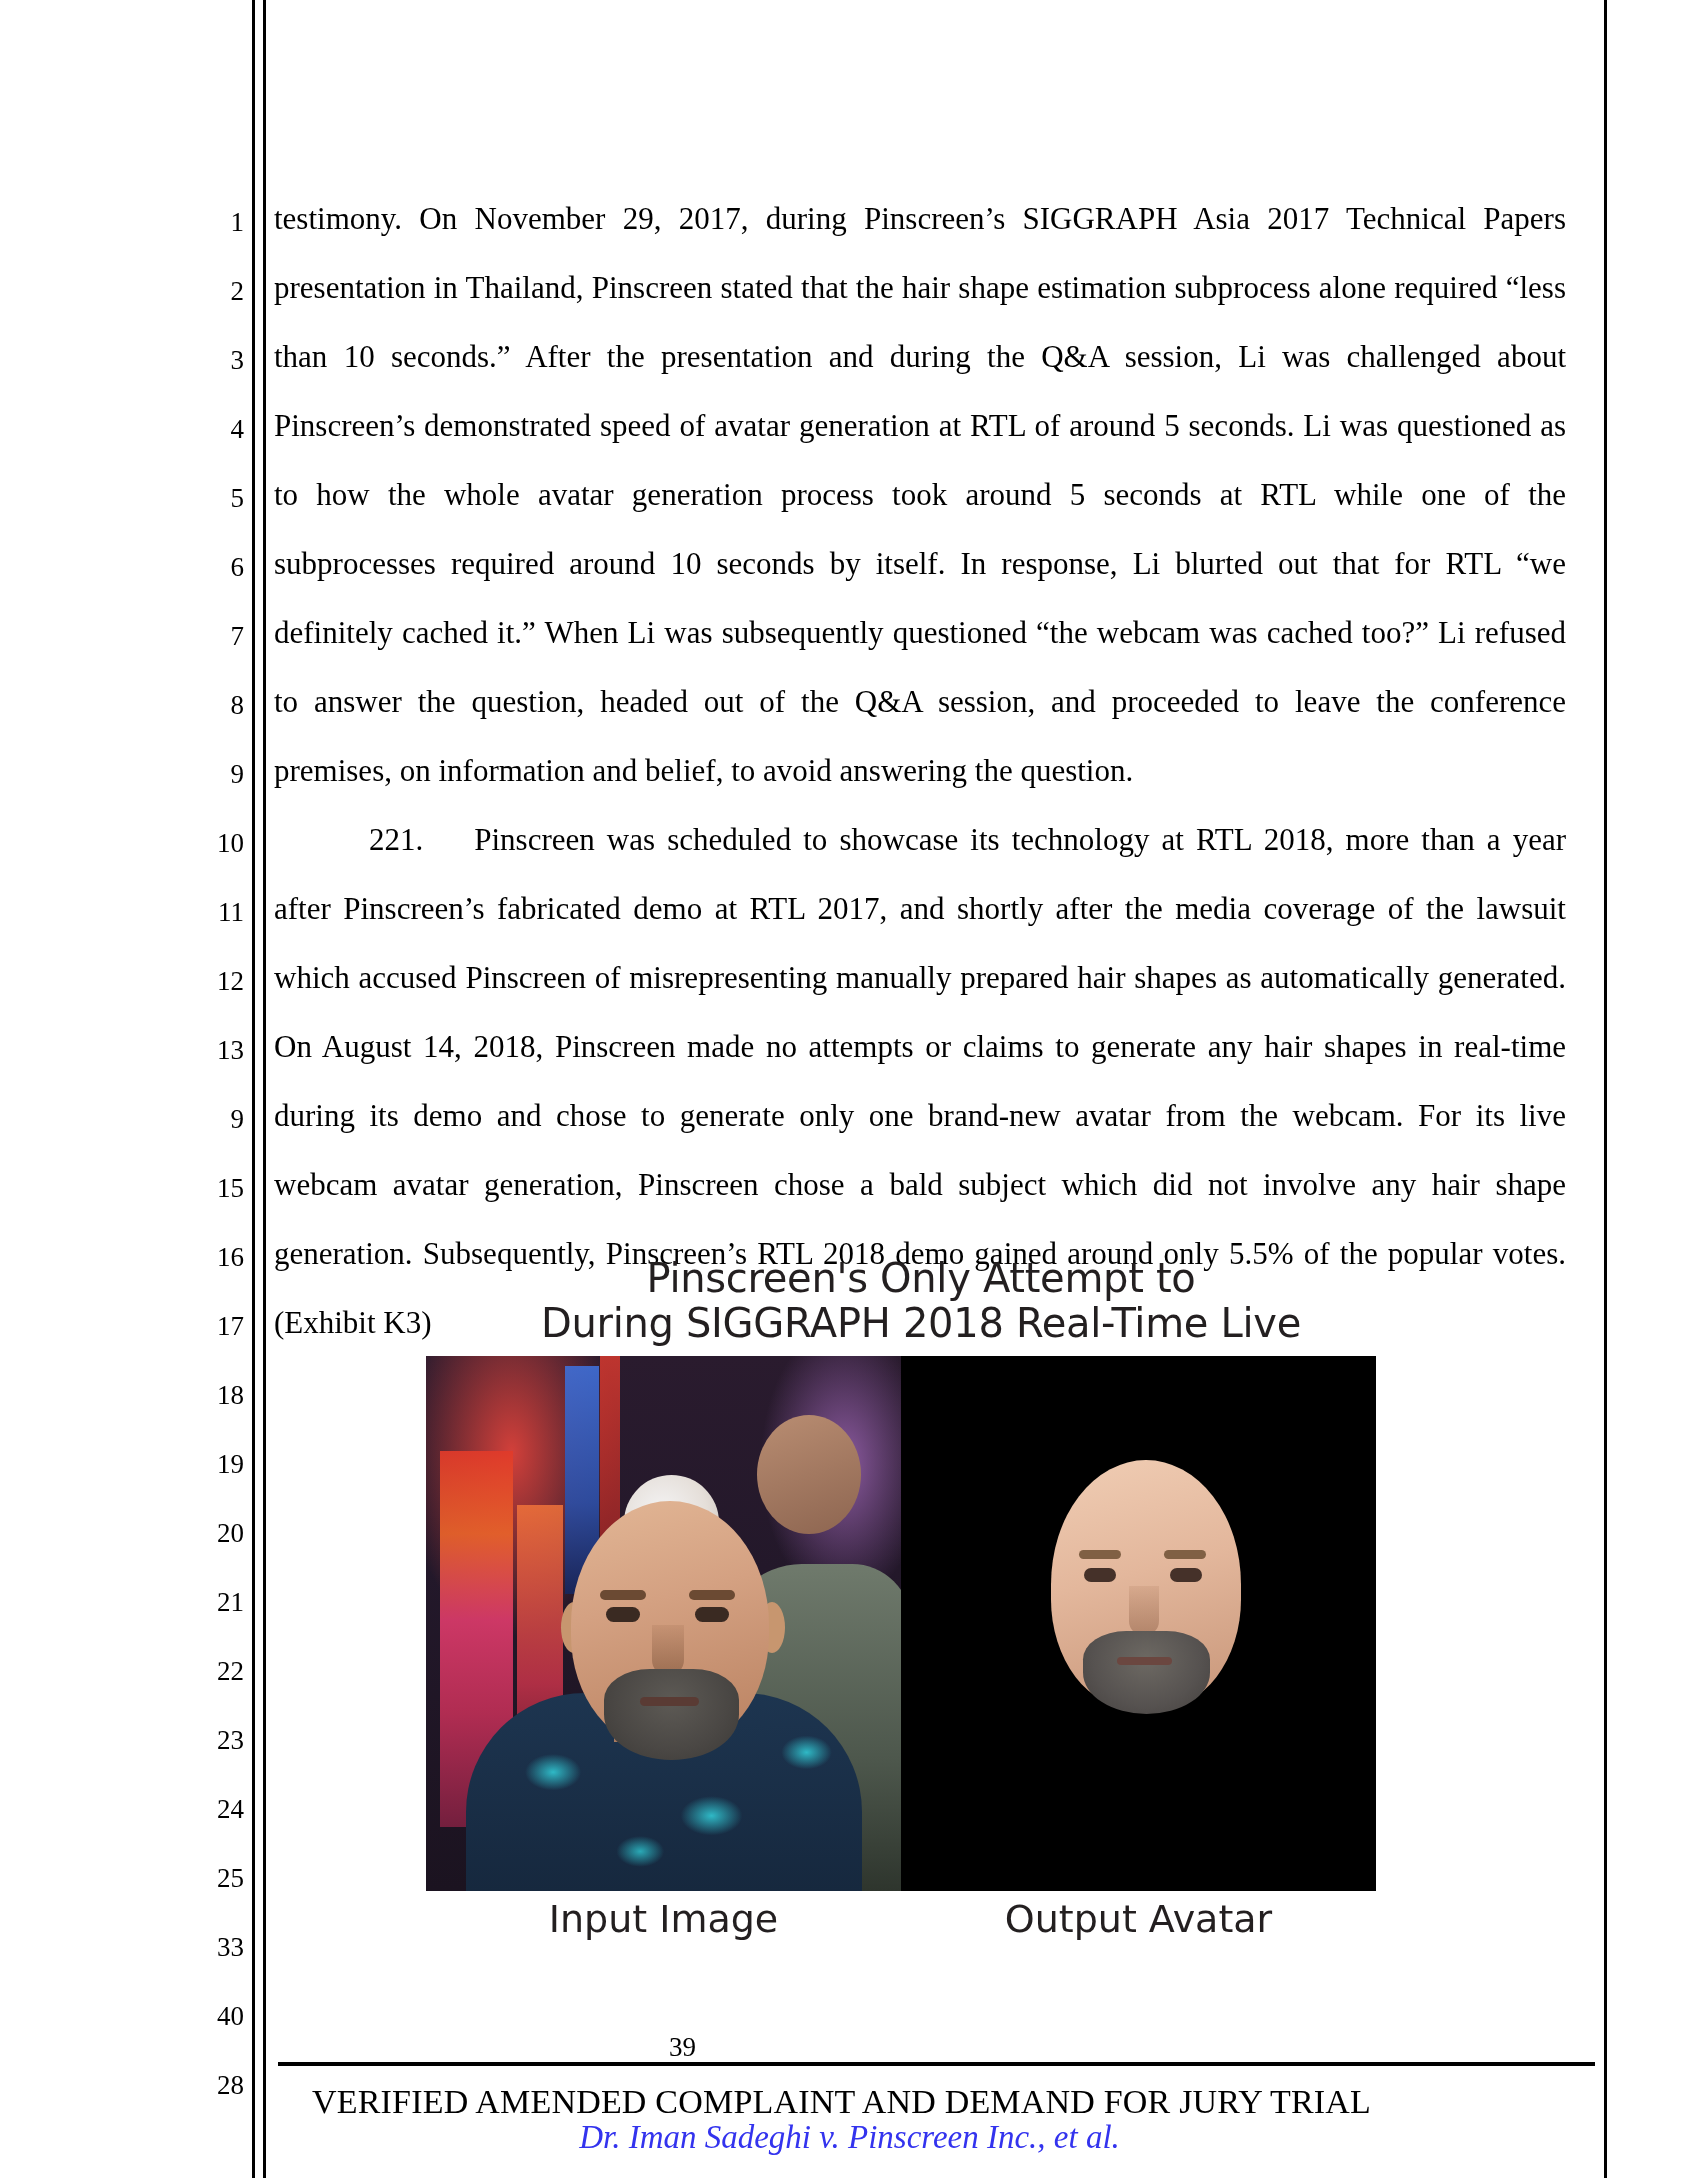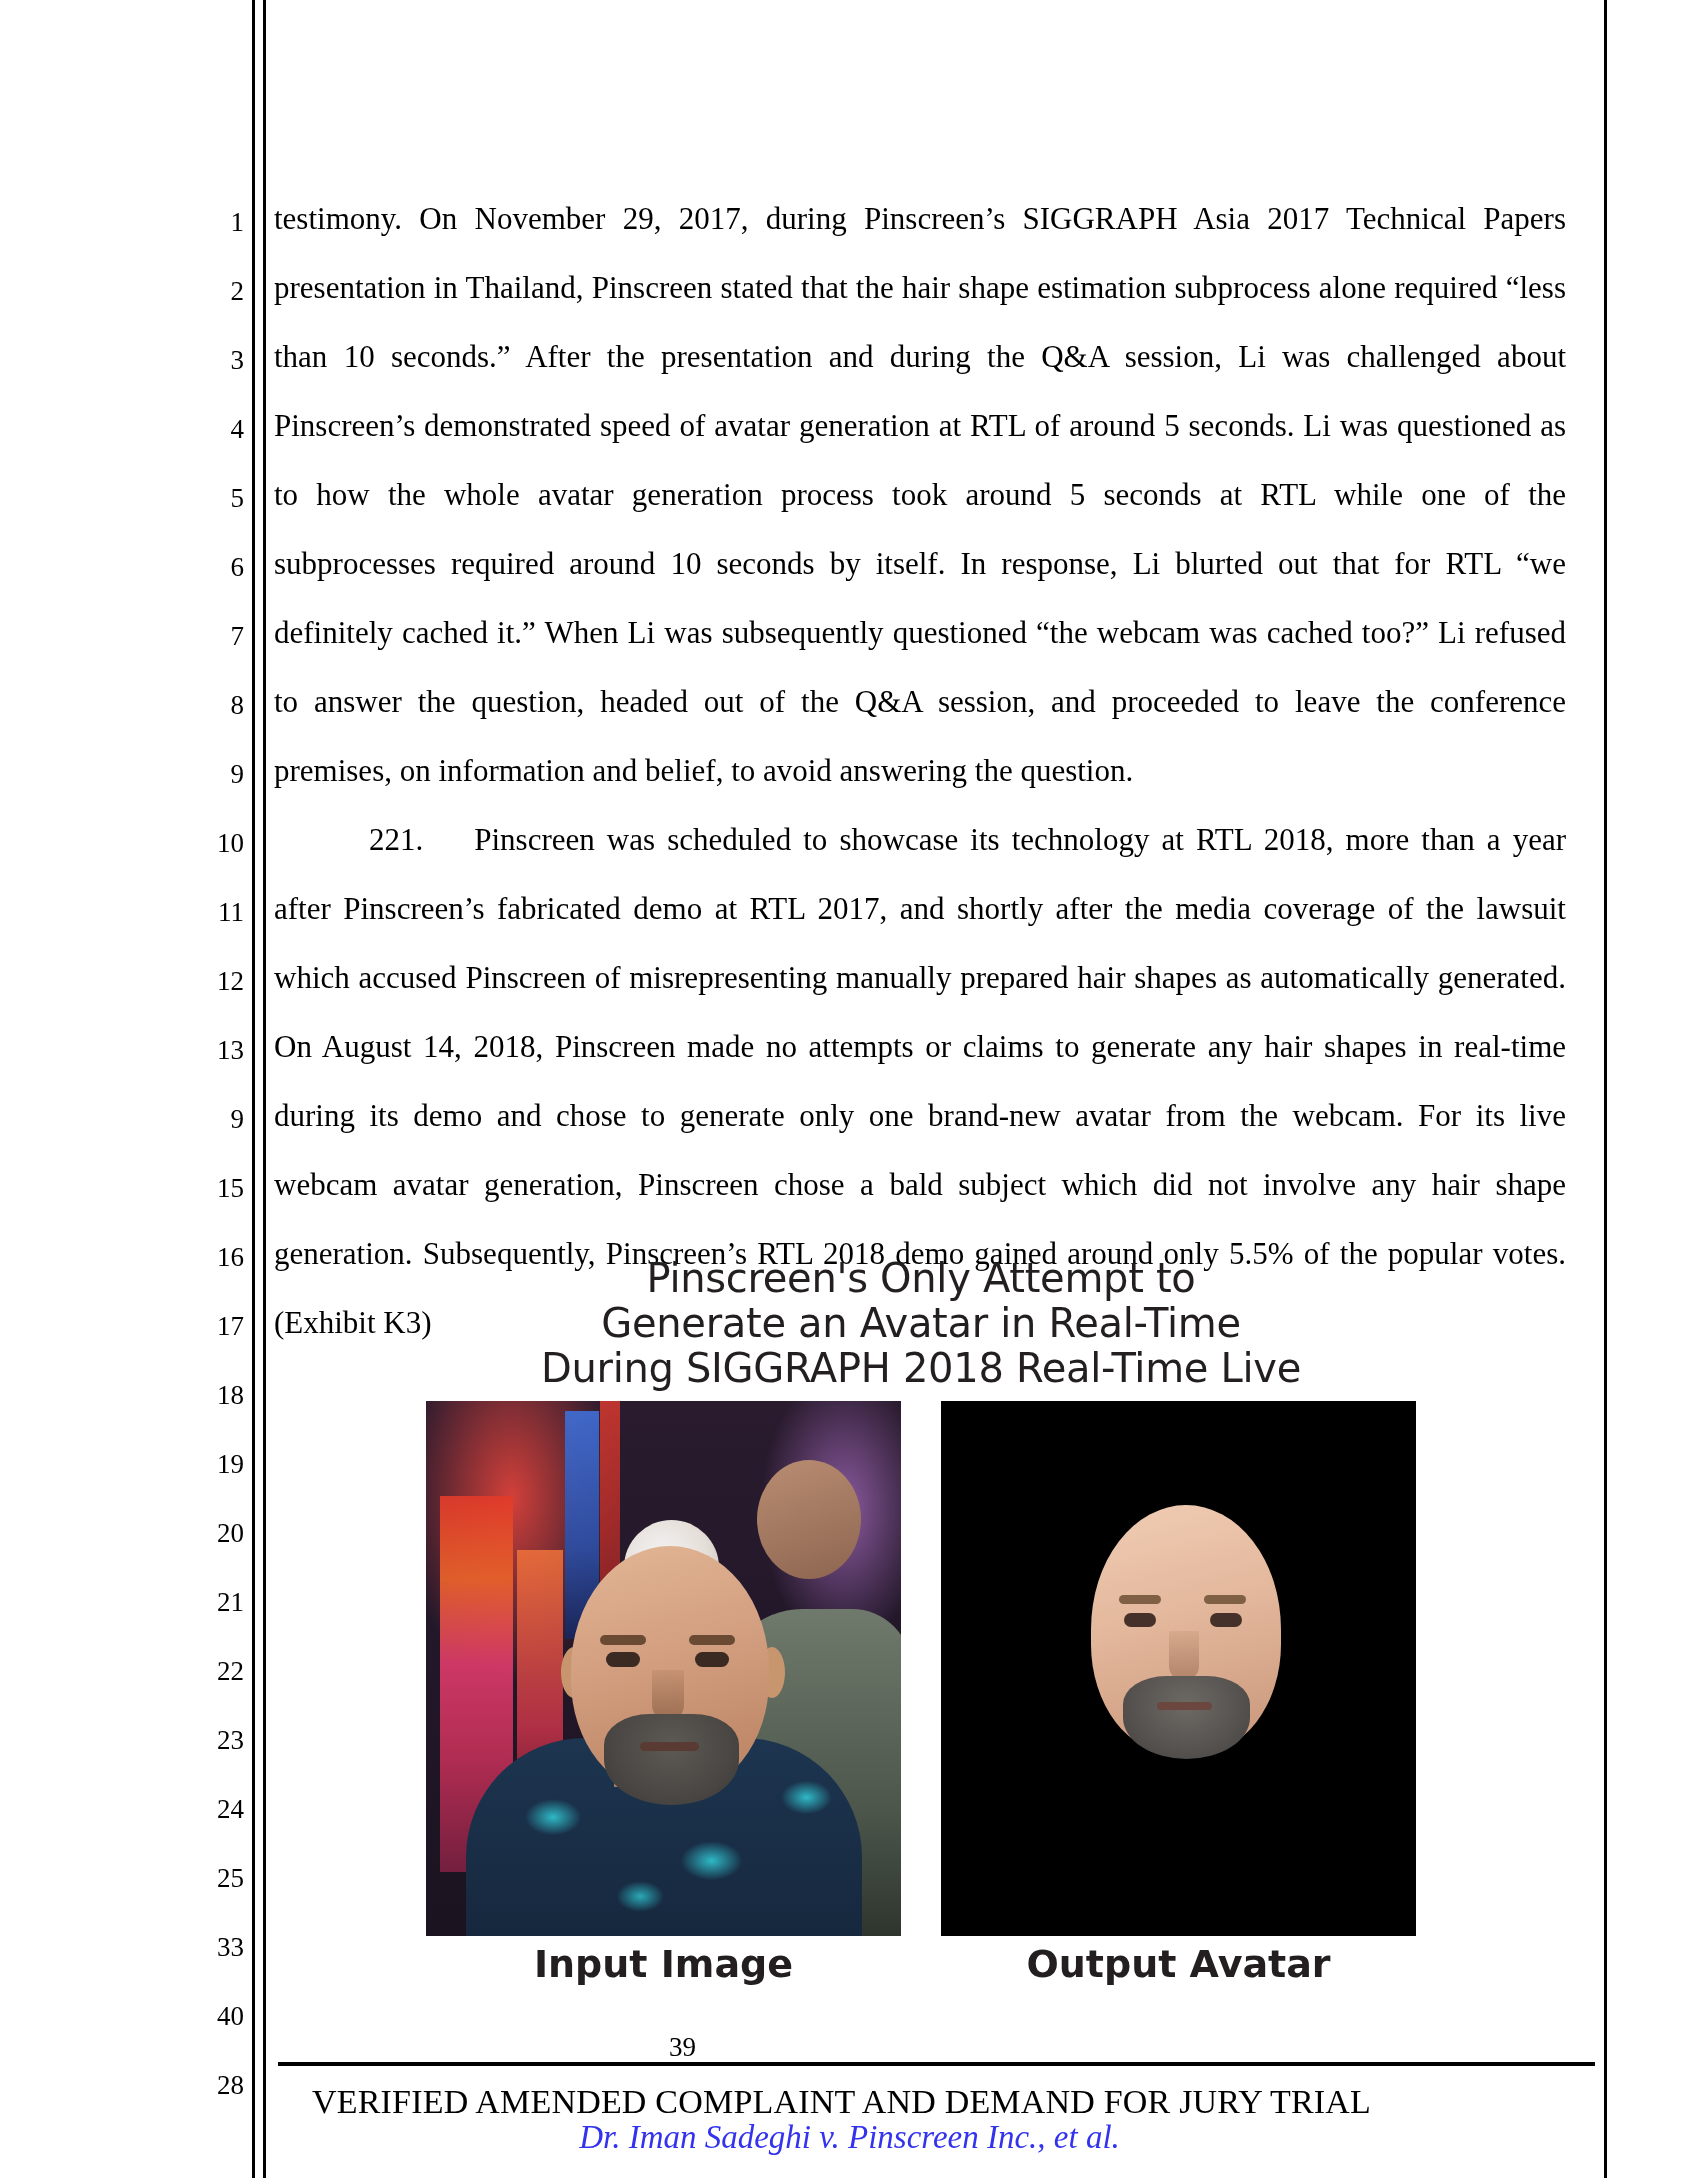--- a/index.html
+++ b/index.html
@@ -76,23 +76,21 @@
     font-family: "DejaVu Sans", "Liberation Sans", sans-serif;
     font-size: 40px;
     line-height: 45px;
     color: #231f20;
     font-weight: 400;
     letter-spacing: -0.3px;
   }
   .fig-panels {
     margin-top: 10px;
     display: flex;
-    justify-content: space-between;
     width: 990px;
-    font-weight: bold;
   }
   .panel { width: 475px; }
   .panel-media {
     width: 475px;
     height: 535px;
     position: relative;
     overflow: hidden;
   }
   .panel-caption {
     font-family: "DejaVu Sans", "Liberation Sans", sans-serif;
@@ -315,21 +313,20 @@
 </div>
 
 <div class="body-col">
   <p class="para">testimony. On November 29, 2017, during Pinscreen’s SIGGRAPH Asia 2017 Technical Papers presentation in Thailand, Pinscreen stated that the hair shape estimation subprocess alone required “less than 10 seconds.” After the presentation and during the Q&amp;A session, Li was challenged about Pinscreen’s demonstrated speed of avatar generation at RTL of around 5 seconds. Li was questioned as to how the whole avatar generation process took around 5 seconds at RTL while one of the subprocesses required around 10 seconds by itself. In response, Li blurted out that for RTL “we definitely cached it.” When Li was subsequently questioned “the webcam was cached too?” Li refused to answer the question, headed out of the Q&amp;A session, and proceeded to leave the conference premises, on information and belief, to avoid answering the question.</p>
   <p class="para indent"><span>221.</span><span class="tab-gap"></span><span>Pinscreen was scheduled to showcase its technology at RTL 2018, more than a year after Pinscreen’s fabricated demo at RTL 2017, and shortly after the media coverage of the lawsuit which accused Pinscreen of misrepresenting manually prepared hair shapes as automatically generated. On August 14, 2018, Pinscreen made no attempts or claims to generate any hair shapes in real-time during its demo and chose to generate only one brand-new avatar from the webcam. For its live webcam avatar generation, Pinscreen chose a bald subject which did not involve any hair shape generation. Subsequently, Pinscreen’s RTL 2018 demo gained around only 5.5% of the popular votes. (Exhibit K3)</span></p>
 </div>
 
 <div class="figure">
   <div class="fig-title">
     <div>Pinscreen's Only Attempt to</div>
-    <div>Generate an Avatar in Real-Time</div>
     <div>During SIGGRAPH 2018 Real-Time Live</div>
   </div>
 
   <div class="fig-panels">
 
     <div class="panel">
       <div class="panel-media">
         <div class="photo-bg"></div>
         <div class="neon-blue"></div>
         <div class="neon-stripe"></div>

